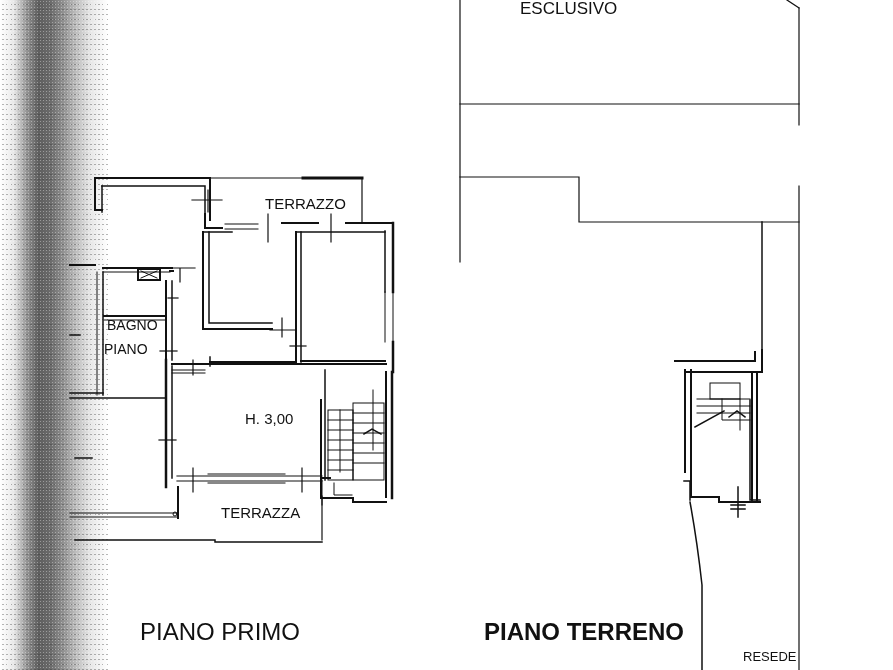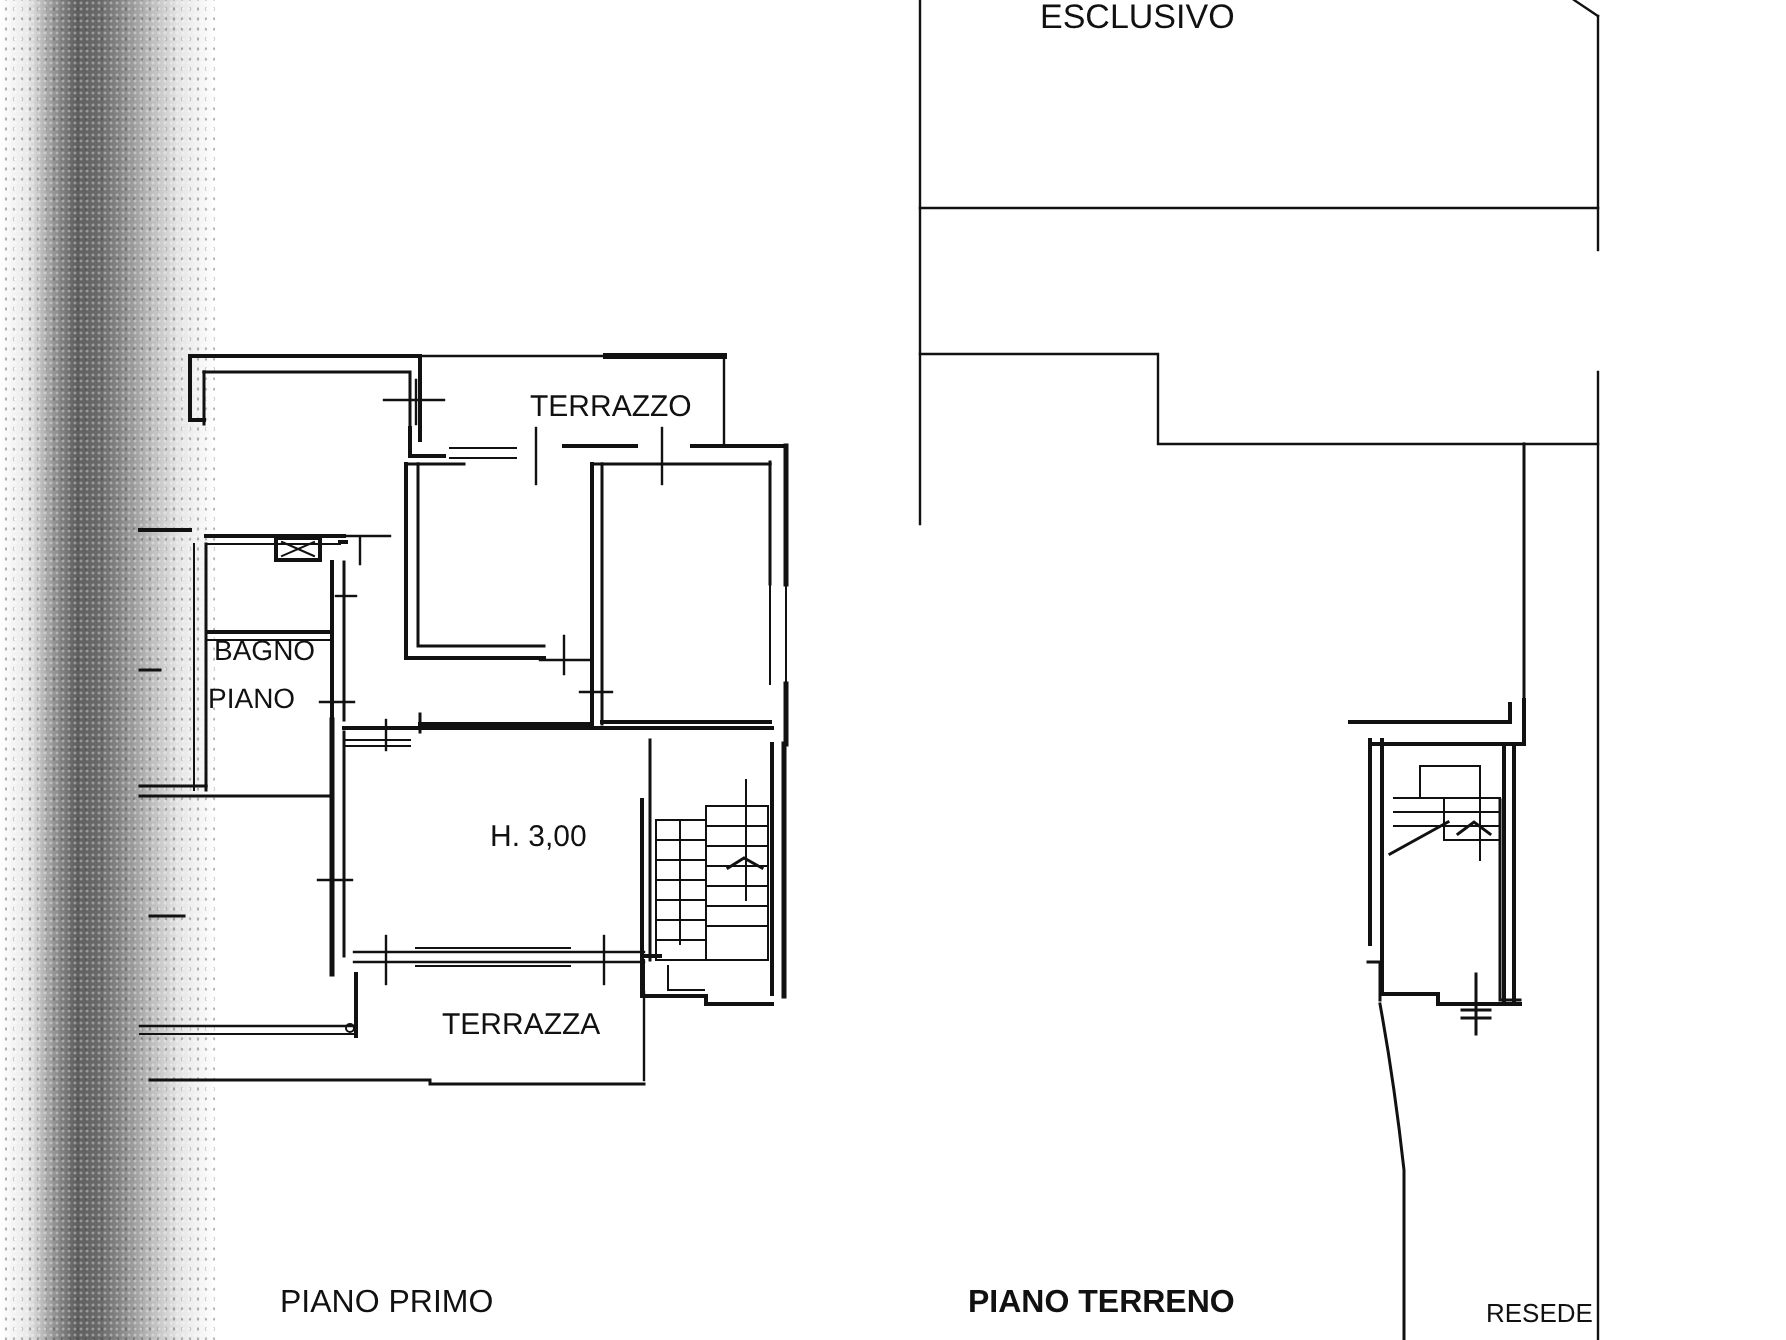--- a/index.html
+++ b/index.html
@@ -13,21 +13,21 @@
       background-image: radial-gradient(#ffffff 0.6px, transparent 0.9px), radial-gradient(#333 0.5px, transparent 0.8px);
       background-size: 3px 3px, 4px 5px;
       background-position: 0 0, 1px 2px;
       opacity: 0.35;
     }
     svg.plan { position: absolute; left: 0; top: 0; }
     .lbl { position: absolute; color: #111; white-space: nowrap; line-height: 1; }
     .lbl-small { font-size: 15px; }
     .lbl-room { font-size: 14px; }
     .lbl-height { font-size: 15px; }
-    .lbl-floor { font-size: 16px; margin-top: 24px; }
+    .lbl-floor { font-size: 24px; }
     .lbl-esc { font-size: 17px; }
     .lbl-resede { font-size: 13px; margin-left: 29px; }
   </style>
 </head>
 <body>
 
 <div class="scan-shadow"></div>
 <div class="scan-noise"></div>
 
 <svg class="plan" width="893" height="670" viewBox="0 0 893 670">

